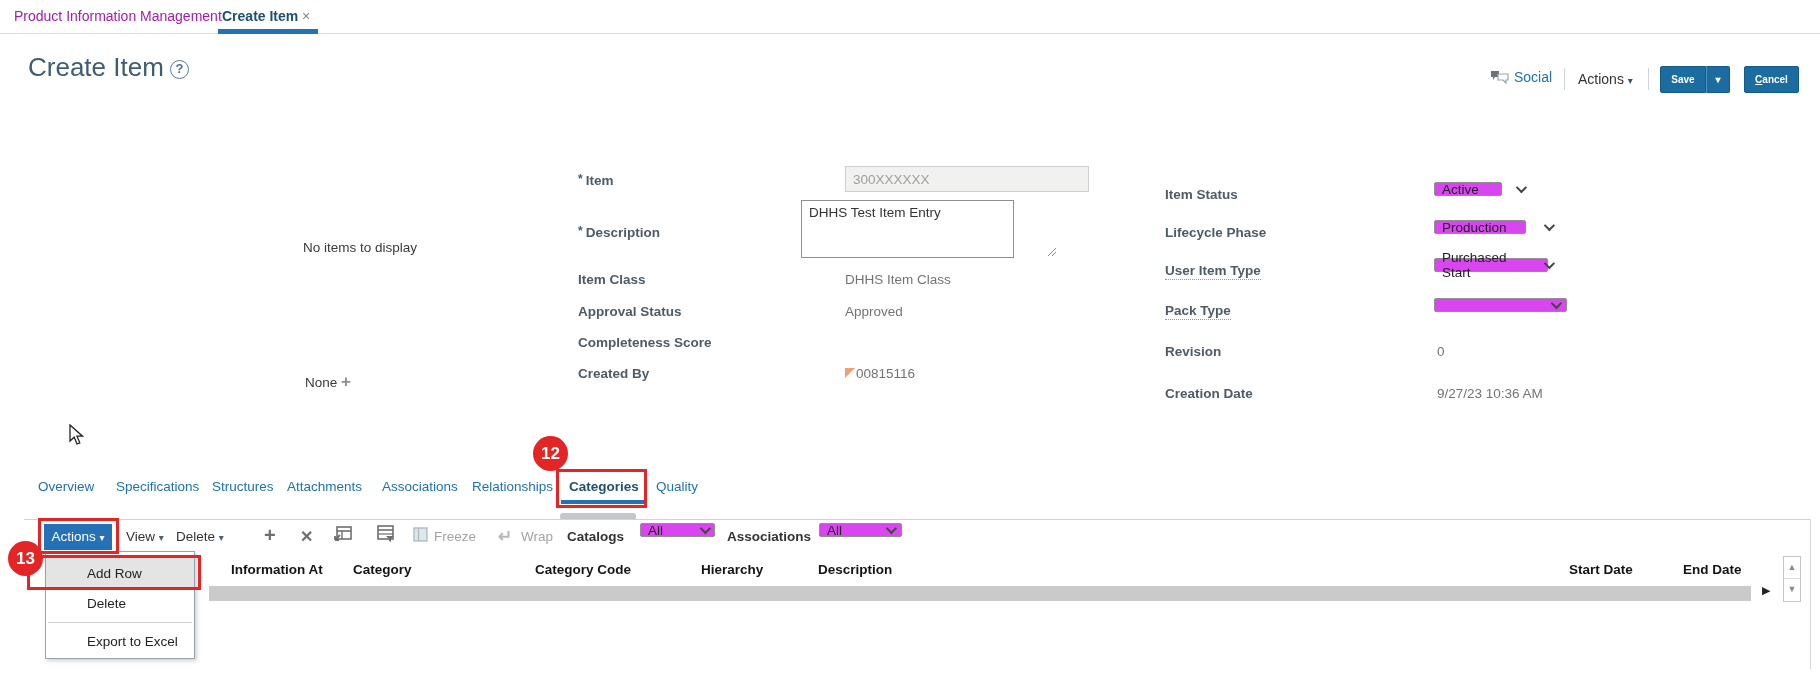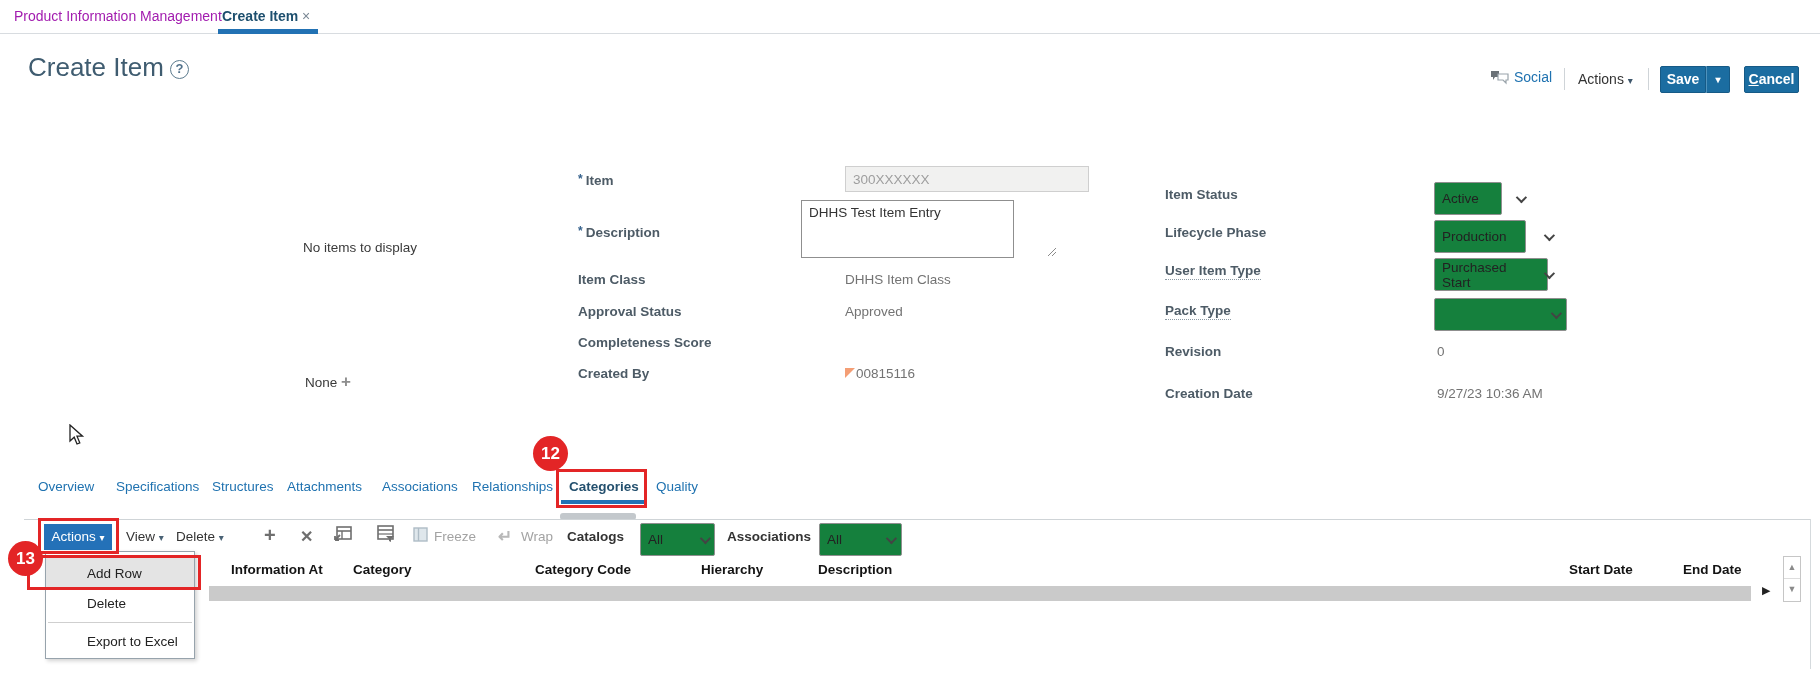--- a/index.html
+++ b/index.html
@@ -17,40 +17,40 @@
   
   .page-title { position:absolute; left:28px; top:52px; font-size:26px; color:#3f5c70; }
   .help-badge { position:absolute; left:170px; top:60px; width:19px; height:19px; border:1.5px solid #5c7b8e; border-radius:50%;
                 color:#51718a; font-size:13px; font-weight:bold; text-align:center; line-height:16px; cursor:pointer; }
   .hdr-right { position:absolute; top:66px; left:0; width:1820px; height:30px; }
   .social { position:absolute; left:1490px; top:3px; color:#1f72b0; font-size:14px; cursor:pointer; display:flex; align-items:center; gap:4px; }
   .hdr-sep { position:absolute; top:2px; width:1px; height:22px; background:#cfd4d8; }
   .hdr-actions { position:absolute; left:1578px; top:5px; color:#333; font-size:14px; cursor:pointer; }
   .hdr-actions .caret { color:#3d566b; font-size:10px; }
   .btn { position:absolute; top:0; height:27px; background:#1b6da1; border:1px solid #165a86; border-radius:2px;
-         color:#fff; font-weight:bold; font-size:14px; text-align:center; line-height:25px; cursor:pointer; }
+         color:#fff; font-weight:bold; font-size:10px; text-align:center; line-height:25px; cursor:pointer; }
   .btn-save { left:1660px; width:46px; border-radius:2px 0 0 2px; }
   .btn-save-dd { left:1706px; width:24px; border-left:1px solid #4f93bd; border-radius:0 2px 2px 0; font-size:10px; }
   .btn-cancel { left:1744px; width:55px; }
   .u1 { text-decoration:underline; }
 
   
   .plain { position:absolute; color:#3a3a3a; }
   .fld-label { position:absolute; width:260px; text-align:left; color:#4d5b66; font-weight:bold; }
   .req { color:#35618c; margin-right:3px; font-size:12px; vertical-align:2px; }
   .fld-value { position:absolute; color:#737373; }
   .dotted-u { border-bottom:1px dotted #8b99a3; padding-bottom:1px; }
   .txt-input { position:absolute; background:#f1f1f0; border:1px solid #cfcfcf; color:#9e9e9e; font-size:13.5px;
                font-family:"Liberation Sans",sans-serif; padding:0 7px; }
   .txt-area { position:absolute; background:#fff; border:1px solid #8f8f8f; color:#333; font-size:13.5px;
               font-family:"Liberation Sans",sans-serif; padding:4px 7px; resize:none; overflow:hidden; }
   .resize-grip { position:absolute; width:10px; height:10px;
                  background:repeating-linear-gradient(135deg, transparent 0 2px, #8a8a8a 2px 3px);
                  clip-path:polygon(100% 0, 100% 100%, 0 100%); }
-  .sel { position:absolute; height:33px; background:#15803d; border:1px solid #8f8f8f; border-radius:2px;
+  .sel { position:absolute; height:14px; background:#d946ef; border:1px solid #8f8f8f; border-radius:2px;
          display:flex; align-items:center; justify-content:space-between; padding:0 7px; color:#222; cursor:pointer;gap:29px; }
   .chev { width:8px; height:8px; border-right:2px solid #444; border-bottom:2px solid #444; transform:rotate(45deg) translateY(-2px); flex:0 0 auto; margin-left:8px; }
   .flag { position:absolute; width:0; height:0; border-top:10px solid #f49e75; border-right:10px solid transparent; }
   .plus-glyph { color:#8e8e8e; font-weight:bold; font-size:17px; }
 
   
   .subtab { position:absolute; top:479px; color:#1f72b0; font-size:13.5px; cursor:pointer; }
   .subtab.selected { color:#24506e; font-weight:bold; }
   .subtab-underline { position:absolute; left:561px; top:500px; width:84px; height:4px; background:#2272b4; }
   .tab-connector { position:absolute; left:560px; top:513px; width:76px; height:7px; background:#c3c8cc; border-radius:3px; }

